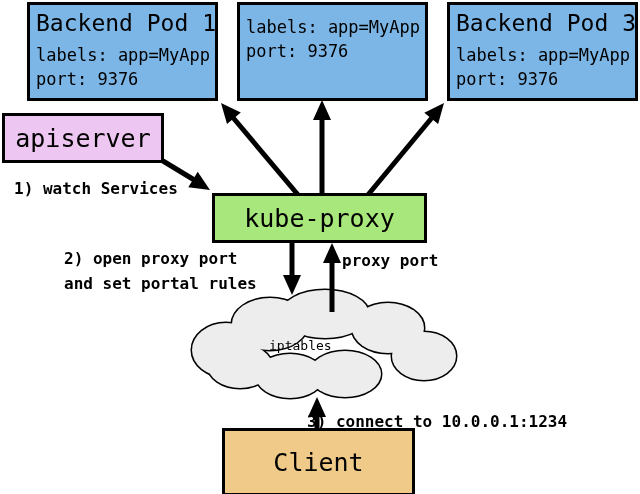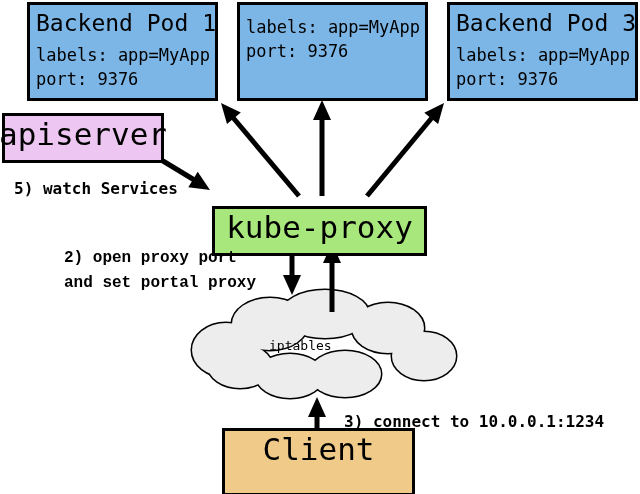--- a/index.html
+++ b/index.html
@@ -7,28 +7,28 @@
     position:relative;width:640px;height:494px;background:#FFFFFF;
     font-family:"DejaVu Sans Mono","Liberation Mono",monospace;color:#000;overflow:hidden;
   }
   .layer{position:absolute;left:0;top:0;}
   .box{position:absolute;border:3px solid #000;box-sizing:border-box;background:#fff;}
   .pod{width:191px;height:99px;top:2px;background:#7CB6E6;padding:4px 0 0 6px;}
   .pod-1{left:27px;} .pod-2{left:237px;} .pod-3{left:447px;}
   .pod-title{font-size:23px;line-height:28px;white-space:nowrap;}
   .pod-line{font-size:17px;line-height:24px;white-space:nowrap;}
   .pod-line.first{margin-top:6px;}
-  .node{display:flex;justify-content:center;font-size:31px;white-space:nowrap;}
+  .node{display:flex;align-items:center;justify-content:center;font-size:25px;white-space:nowrap;}
   .apiserver{left:2px;top:113px;width:162px;height:50px;background:#EEC6F2;}
-  .kubeproxy{left:212px;top:206px;width:215px;height:50px;background:#A8E77B;}
+  .kubeproxy{left:212px;top:193px;width:215px;height:50px;background:#A8E77B;}
   .client{left:222px;top:428px;width:193px;height:68px;background:#EFCA88;}
   .note{position:absolute;font-weight:bold;font-size:16px;line-height:25px;white-space:nowrap;}
   .note-1{left:14px;top:176px;}
-  .note-2{left:64px;top:246px;font-family:Liberation Mono, monospace;}
-  .note-3{left:344px;top:409px;}
+  .note-2{left:64px;top:246px;}
+  .note-3{left:307px;top:409px;}
   .note-4{left:342px;top:248px;}
   .note-5{left:410px;top:147px;}
   .cloud-label{position:absolute;left:269px;top:338px;font-size:13px;white-space:nowrap;}
 </style>
 </head>
 <body>
 
 <div class="stage">
 
   <svg class="layer" width="640" height="494" viewBox="0 0 640 494">
@@ -95,25 +95,26 @@
   </div>
   <div class="box node kubeproxy">
     <span>kube-proxy</span>
   </div>
   <div class="box node client">
     <span>Client</span>
   </div>
   <div class="cloud-label">iptables</div>
 
   <div class="note note-1">
-    <div>5) watch Services</div>
+    <div>1) watch Services</div>
   </div>
   <div class="note note-2">
     <div>2) open proxy port</div>
-    <div>and set portal proxy</div>
+    <div>and set portal rules</div>
   </div>
   <div class="note note-3">
     <div>3) connect to 10.0.0.1:1234</div>
   </div>
   <div class="note note-4">
+    <div>proxy port</div>
   </div>
 
 </div>
 
 </body></html>

